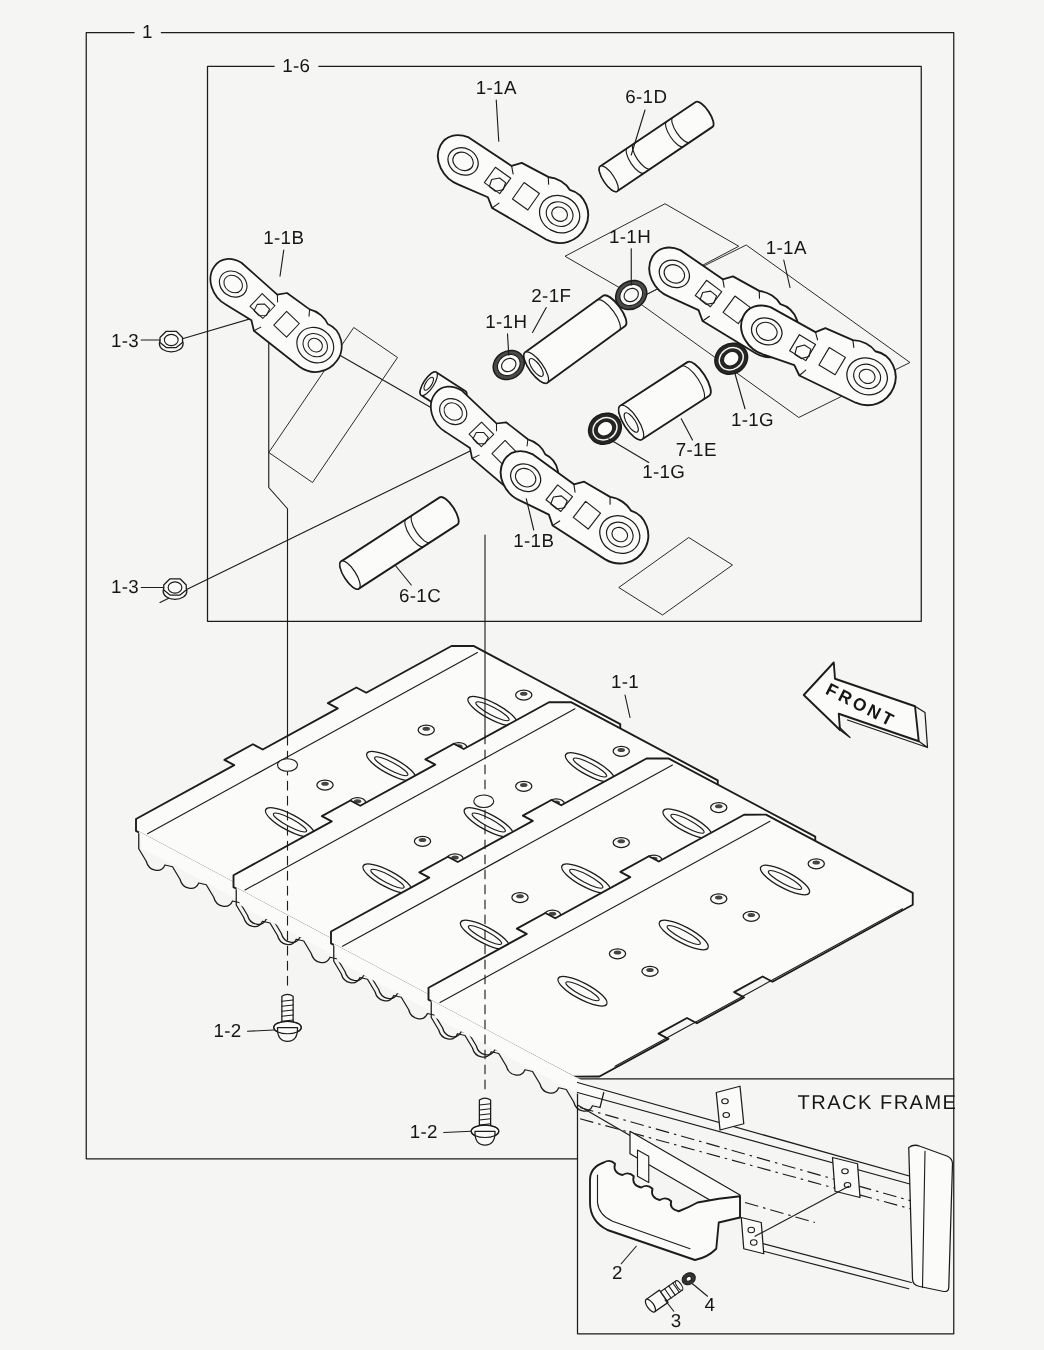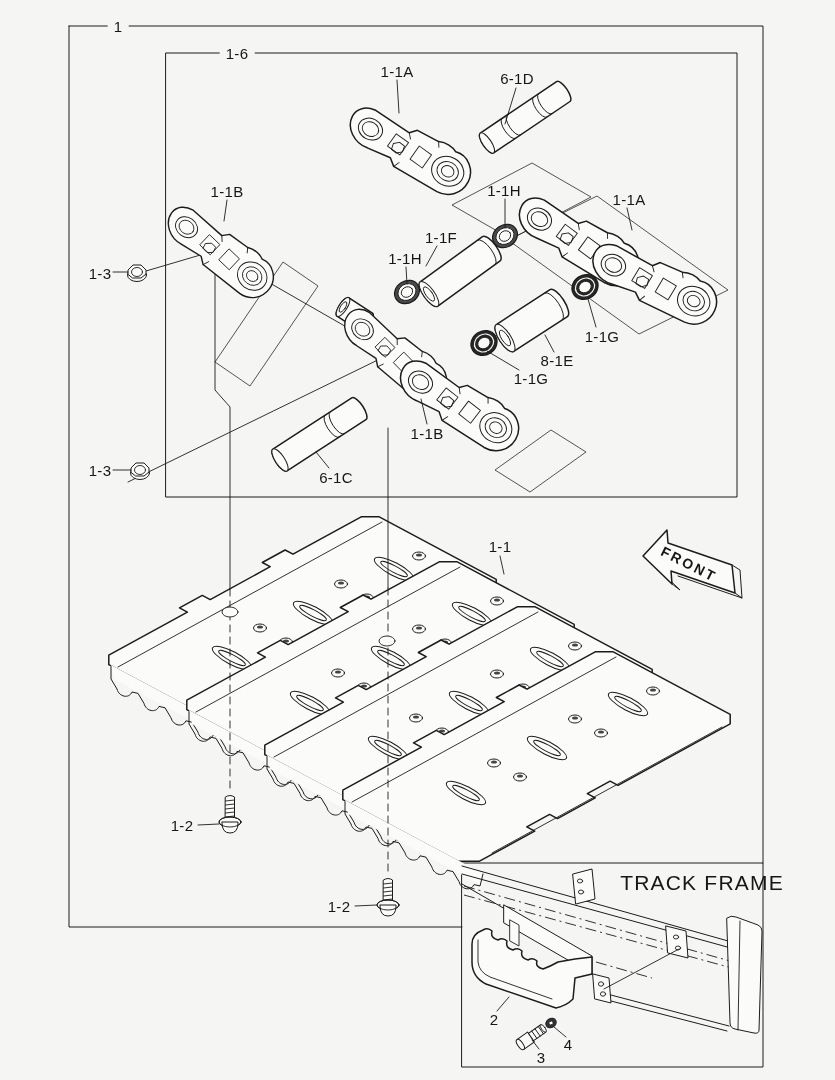--- a/index.html
+++ b/index.html
@@ -11,21 +11,21 @@
   .ln3{fill:none;stroke:#1c1c1c;stroke-width:.9;stroke-linejoin:round;stroke-linecap:round;}
   .gh{fill:none;stroke:#2b2b2b;stroke-width:.8;stroke-linejoin:round;}
   .dsh{stroke-dasharray:7 5;}
   .dd{fill:none;stroke:#1c1c1c;stroke-width:.9;stroke-dasharray:11 4 2 4;}
   .fw{fill:#fbfbfa;}
   .lbl{position:absolute;font-size:15px;color:#161616;letter-spacing:.3px;
        transform:translate(-50%,-50%);white-space:nowrap;}
   .boxed{background:#f5f5f3;padding:0 6px;}
   .front-label{font-size:14px;font-weight:bold;letter-spacing:2.5px;
        transform:translate(-50%,-50%) rotate(27deg);}
-  .inset-title{font-size:21px;letter-spacing:1.2px;}
+  .inset-title{font-size:16px;letter-spacing:1.2px;}
 </style>
 </head>
 <body>
 
 <svg id="art" width="835" height="1080" viewBox="0 0 835 1080">
 
   <defs>
 
     <g id="lnk">
       <path class="ln fw" d="M -22,-4 C -22,-13 -15,-19 -5,-20 L 36,-16 L 42,-22 L 66,-22
@@ -282,25 +282,25 @@
   </g>
 </svg>
 
 <div class="lbl boxed" style="left:118px;top:26px">1</div>
 <div class="lbl boxed" style="left:237px;top:53px">1-6</div>
 <div class="lbl" style="left:397px;top:71px">1-1A</div>
 <div class="lbl" style="left:517px;top:78px">6-1D</div>
 <div class="lbl" style="left:227px;top:191px">1-1B</div>
 <div class="lbl" style="left:504px;top:190px">1-1H</div>
 <div class="lbl" style="left:629px;top:199px">1-1A</div>
-<div class="lbl" style="left:441px;top:237px">1-1F</div>
+<div class="lbl" style="left:441px;top:237px">2-1F</div>
 <div class="lbl" style="left:405px;top:258px">1-1H</div>
 <div class="lbl" style="left:100px;top:273px">1-3</div>
 <div class="lbl" style="left:602px;top:336px">1-1G</div>
-<div class="lbl" style="left:557px;top:360px">8-1E</div>
+<div class="lbl" style="left:557px;top:360px">7-1E</div>
 <div class="lbl" style="left:531px;top:378px">1-1G</div>
 <div class="lbl" style="left:427px;top:433px">1-1B</div>
 <div class="lbl" style="left:100px;top:470px">1-3</div>
 <div class="lbl" style="left:336px;top:477px">6-1C</div>
 <div class="lbl" style="left:500px;top:546px">1-1</div>
 <div class="lbl" style="left:182px;top:825px">1-2</div>
 <div class="lbl" style="left:339px;top:906px">1-2</div>
 <div class="lbl front-label" style="left:689px;top:564px">FRONT</div>
 <div class="lbl inset-title" style="left:702px;top:883px">TRACK FRAME</div>
 <div class="lbl" style="left:494px;top:1019px">2</div>

